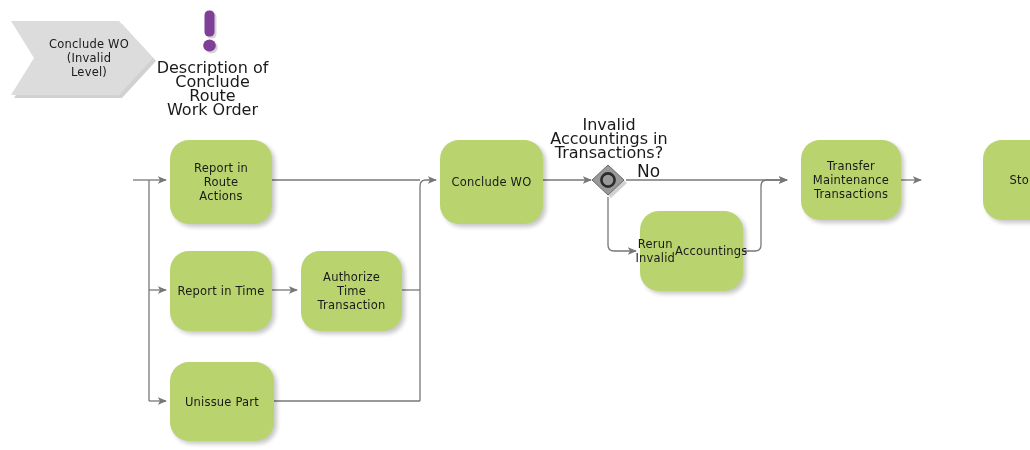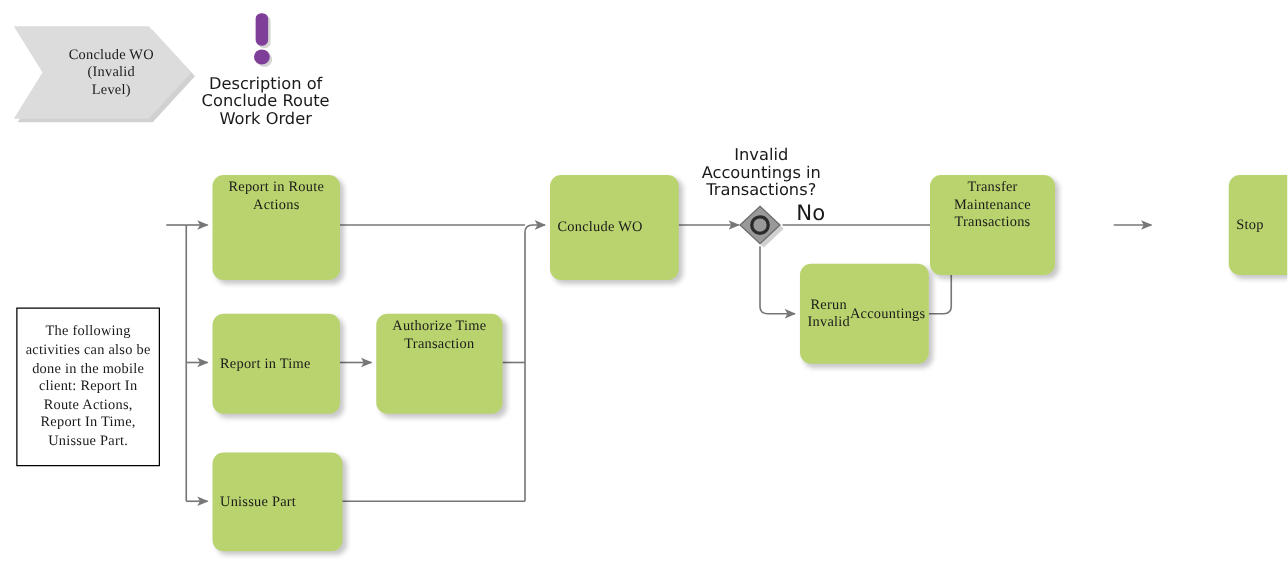--- a/index.html
+++ b/index.html
@@ -23,31 +23,30 @@
     top: 0;
     width: 1030px;
     height: 450px;
     pointer-events: none;
   }
   .node {
     position: absolute;
     box-sizing: border-box;
     display: flex;
     align-items: center;
-    justify-content: flex-start;
+    justify-content: center;
     text-align: center;
     color: #1a1a1a;
     font-size: 11.5px;
     line-height: 14px;
     letter-spacing: 0.2px;
-    font-family: Liberation Serif, serif;
   }
   .act {
     background: #b9d46e;
-    border-radius: 9px;
+    border-radius: 19px;
     box-shadow: 3px 3px 4px rgba(0,0,0,0.22);
     padding: 3px 6px;
   }
   .note {
     background: #ffffff;
     border: 1px solid #000000;
     border-radius: 0;
     padding: 4px 5px;
     line-height: 14.6px;
     font-size: 11.5px;
@@ -68,21 +67,21 @@
     z-index: 2;
     width: 100%;
     text-align: center;
     padding-left: 14px;
     box-sizing: border-box;
   }
   .freetext {
     position: absolute;
     text-align: center;
     color: #1a1a1a;
-    font-size: 13px;
+    font-size: 16px;
     line-height: 14px;
   }
   .gw {
     position: absolute;
   }
   .bang {
     position: absolute;
   }
   .edge-label {
     position: absolute;
@@ -186,33 +185,30 @@
 
   <div class="node act" style="left:440px; top:140px; width:103px; height:84px;">
     <span>Conclude WO</span>
   </div>
 
   <div class="node act" style="left:640px; top:211px; width:103px; height:80px; flex-direction:row;">
     <span>Rerun Invalid</span>
     <span>Accountings</span>
   </div>
 
-  <div class="node act" style="left:744px; top:140px; width:100px; height:80px; flex-direction:column;">
+  <div class="node act" style="left:801px; top:140px; width:100px; height:80px; flex-direction:column;">
     <span>Transfer</span>
     <span>Maintenance</span>
     <span>Transactions</span>
   </div>
 
   <div class="node act" style="left:956px; top:140px; width:80px; height:80px;margin-left:27px;">
     <span>Stop</span>
   </div>
 
-  <div class="node note" style="left:13px; top:246px; width:115px; height:127px;">
-    <span>The following activities can also be done in the mobile client: Report In Route Actions, Report In Time, Unissue Part.</span>
-  </div>
 
   <div class="gw" style="left:591px; top:163px; width:38px; height:36px;">
     <svg viewBox="0 0 38 36" width="38" height="36">
       <polygon points="17,2 33,17 17,32 1,17" fill="rgba(0,0,0,0.18)" transform="translate(3,3)"></polygon>
       <polygon points="17,2 33,17 17,32 1,17" fill="#999999" stroke="#6b6b6b" stroke-width="1"></polygon>
       <circle cx="17" cy="17" r="6.6" fill="none" stroke="#2b2b2b" stroke-width="2.6"></circle>
     </svg>
   </div>
 
   <div class="freetext" style="left:548px; top:118px; width:122px;">

